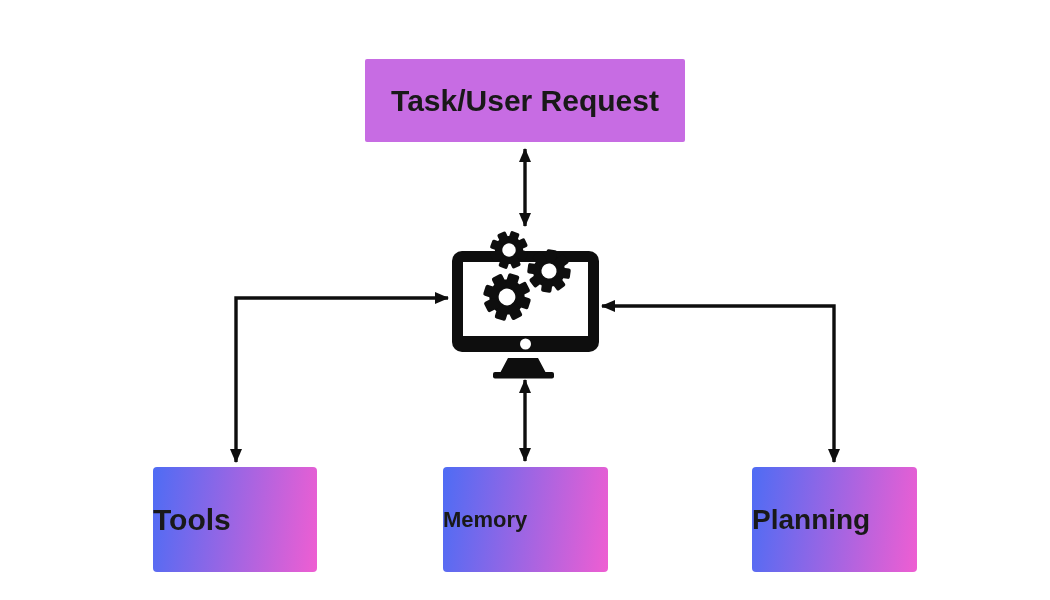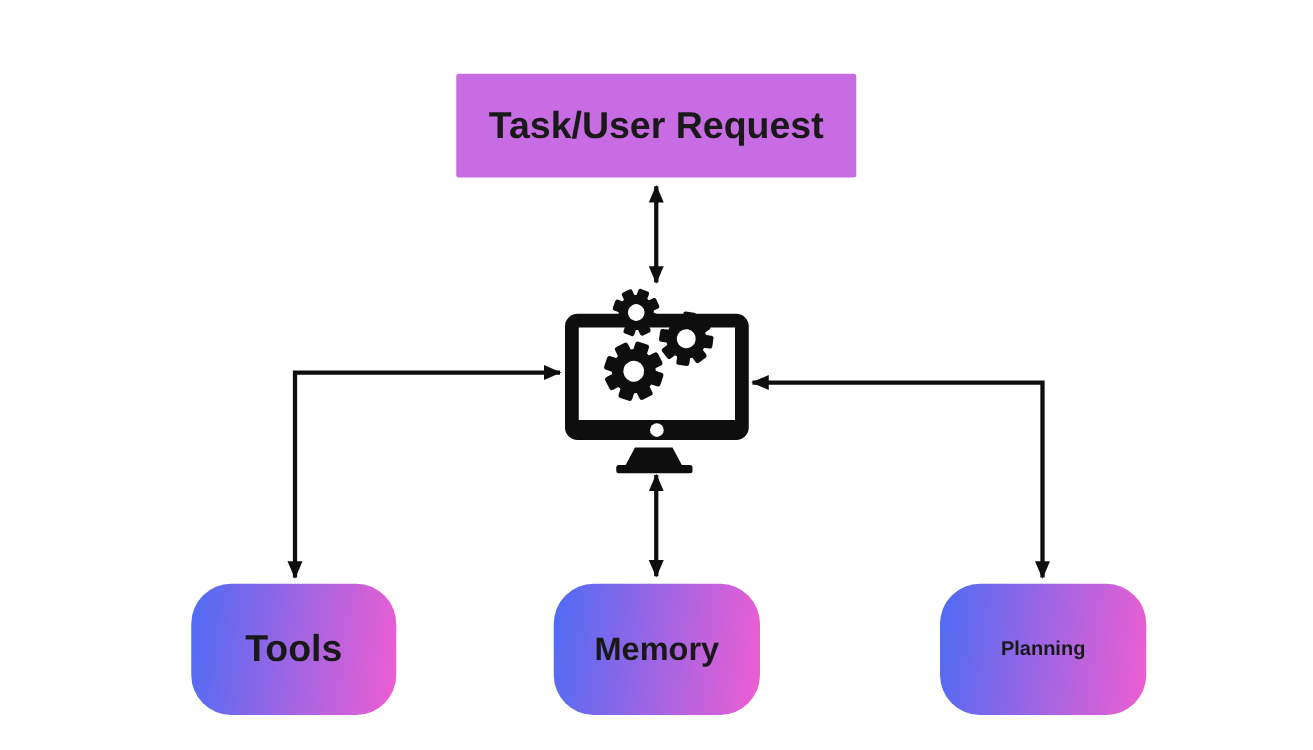--- a/index.html
+++ b/index.html
@@ -19,31 +19,31 @@
   .task-label{font-size:30px;font-weight:700;color:var(--label-ink);}
   .layer{position:absolute;left:0;top:0;width:1050px;height:600px;pointer-events:none;}
   .ink-fill{fill:var(--ink);}
   .hole{fill:#ffffff;}
   .arrow{fill:none;stroke:var(--ink);stroke-width:3.4px;}
   .agents-label{
     position:absolute;left:452px;top:283px;width:147px;text-align:center;
     font-size:27px;font-weight:700;color:var(--accent-red);z-index:3;line-height:27px;
   }
   .pill{
-    position:absolute;top:443px;height:105px;border-radius:32px;
+    position:absolute;top:443px;height:105px;border-radius:4px;
     background:linear-gradient(97deg,var(--grad-from),var(--grad-to));
-    display:flex;align-items:center;justify-content:center;
+    display:flex;align-items:center;
   }
   .pill span{font-weight:700;color:var(--label-ink);}
   .pill-tools{left:153px;width:164px;}
   .pill-tools span{font-size:30px;}
   .pill-memory{left:443px;width:165px;}
-  .pill-memory span{font-size:26px;}
+  .pill-memory span{font-size:22px;}
   .pill-planning{left:752px;width:165px;}
-  .pill-planning span{font-size:16px;}
+  .pill-planning span{font-size:28px;}
 </style>
 </head>
 <body>
 
 <div class="canvas">
 
   <div class="task-box">
     <span class="task-label">Task/User Request</span>
   </div>
 

